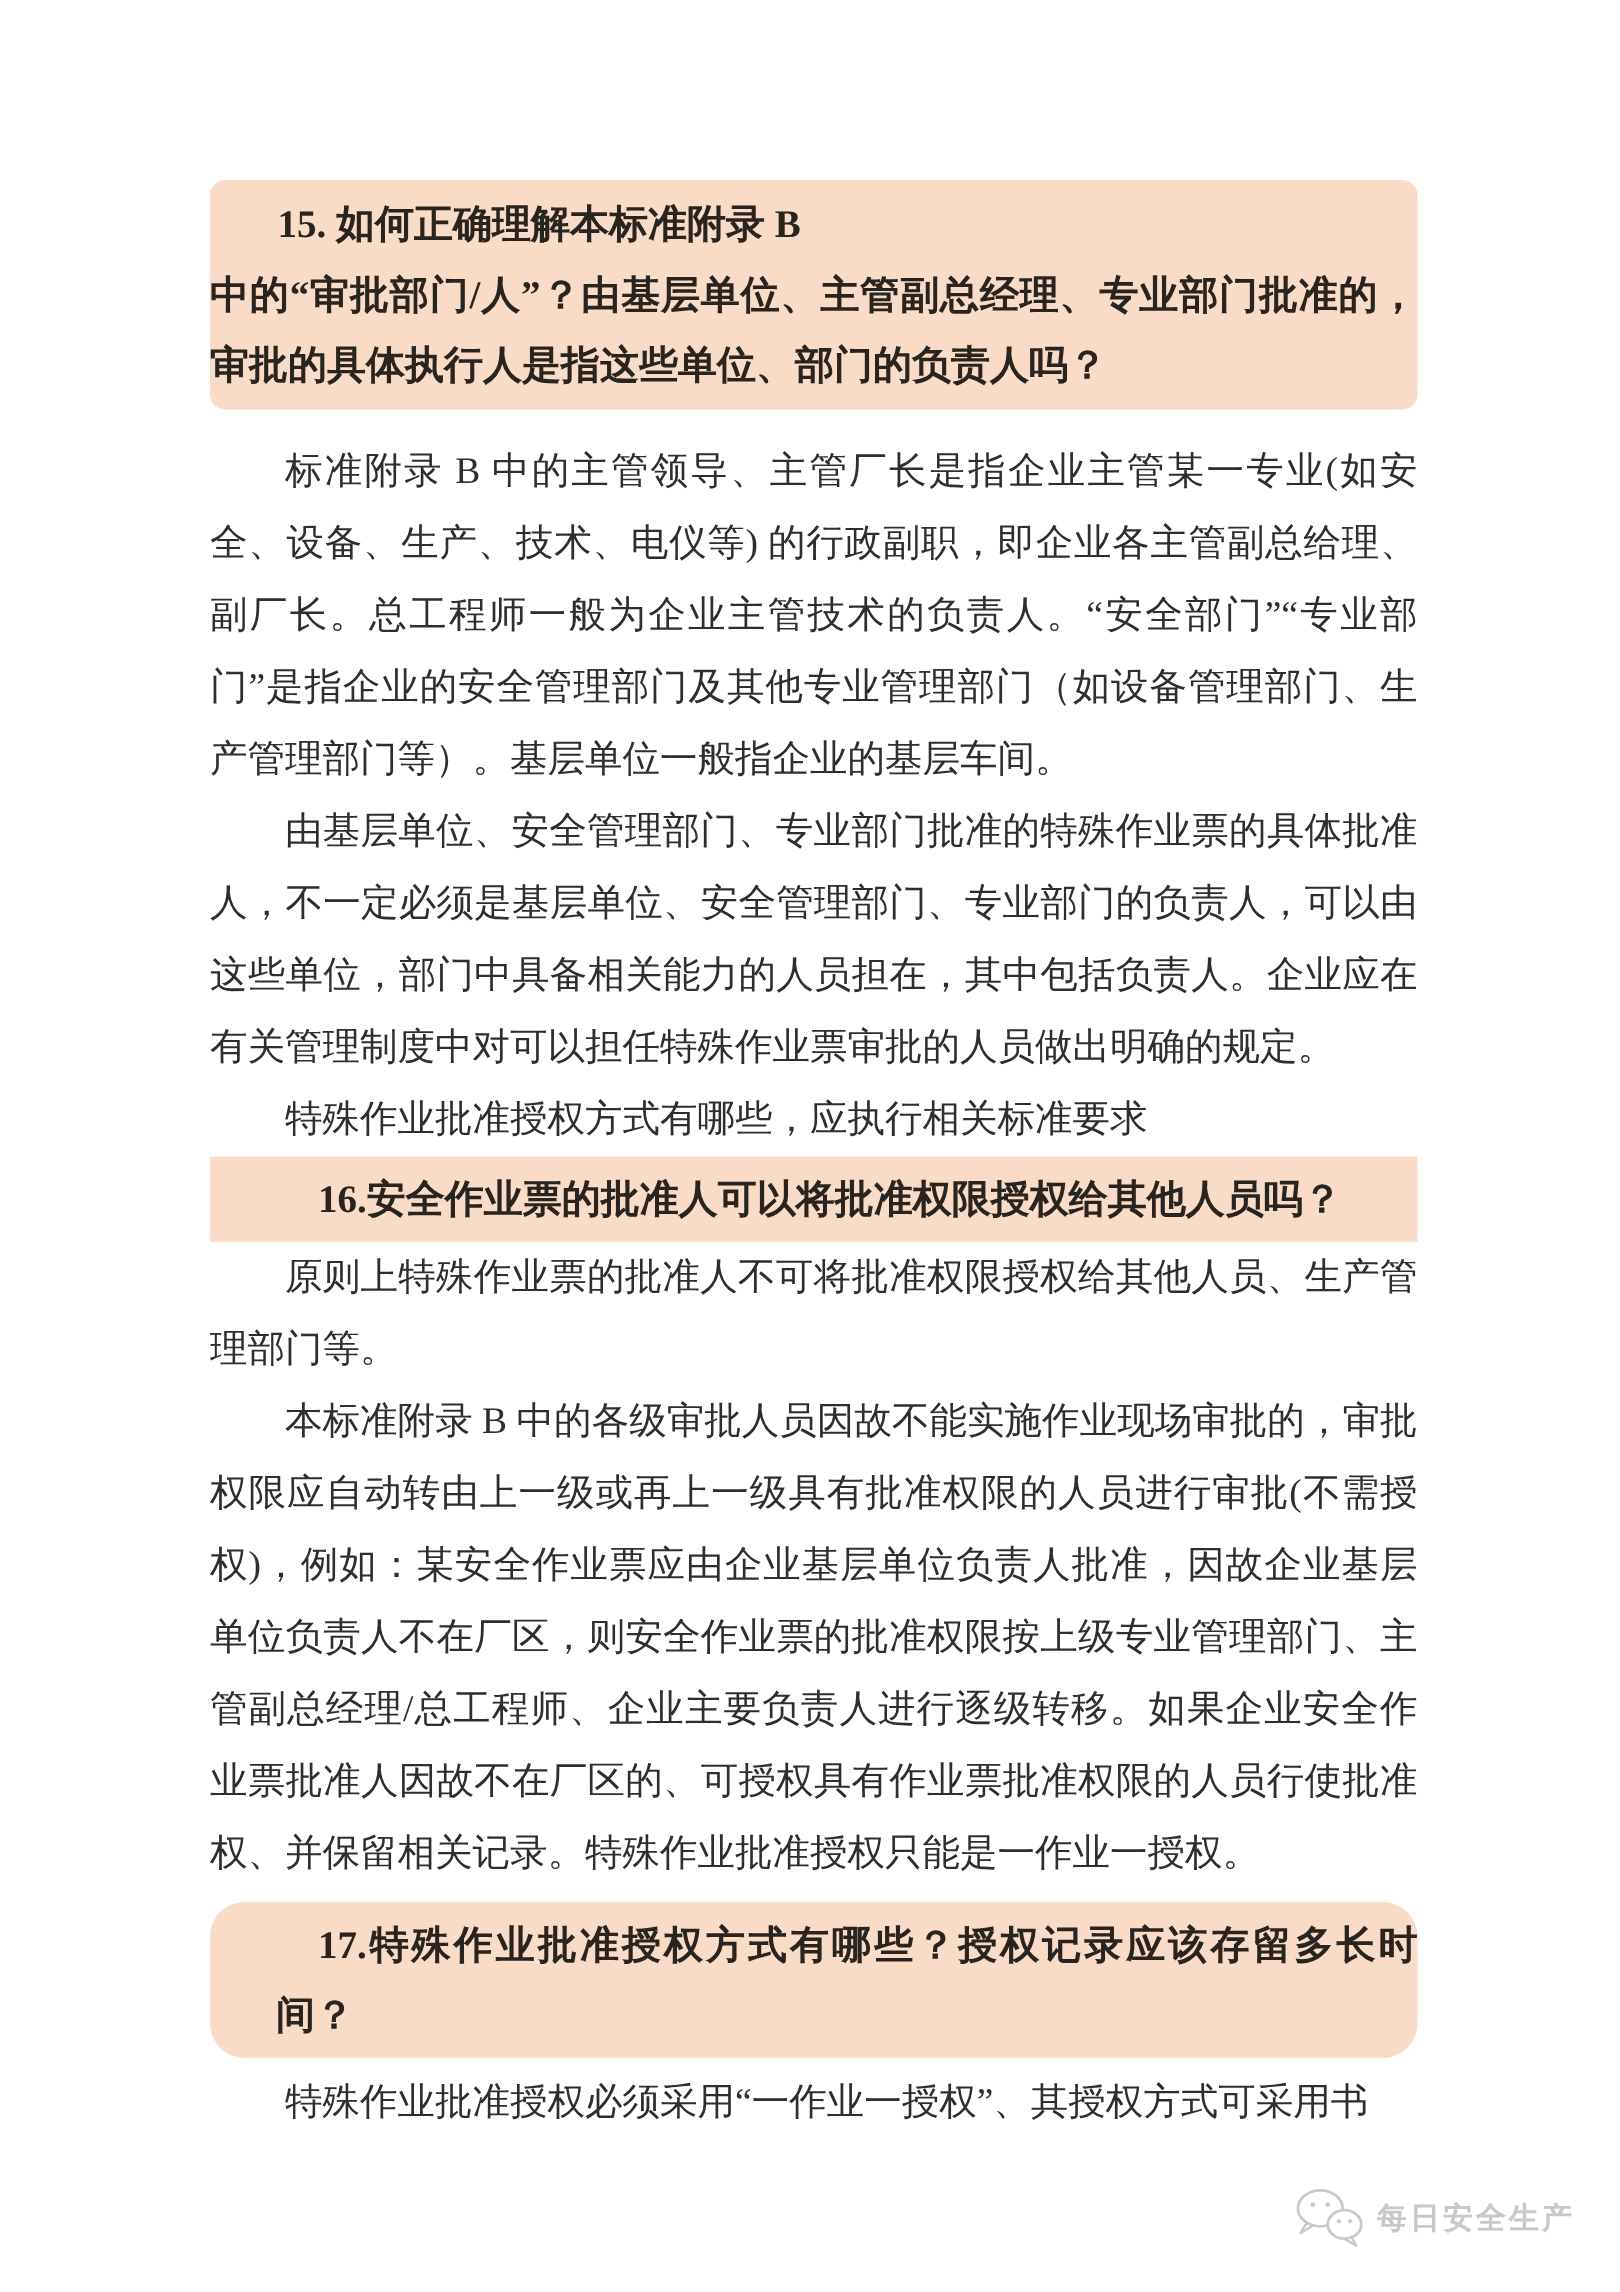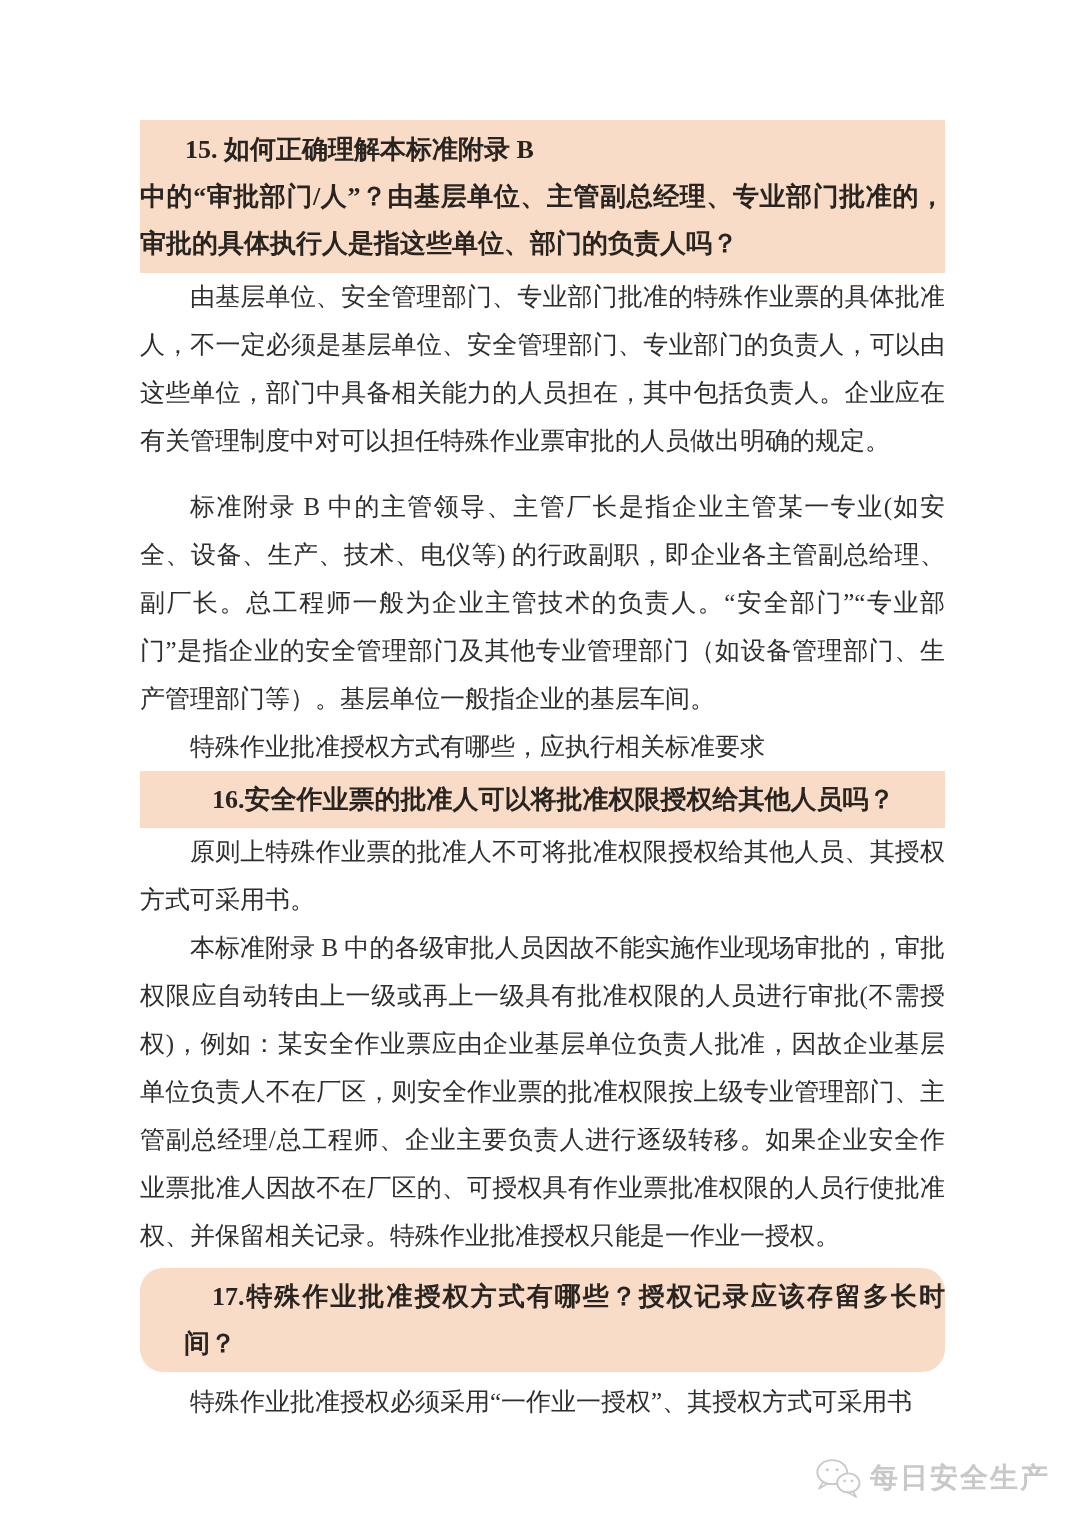--- a/index.html
+++ b/index.html
@@ -27,21 +27,21 @@
     width: 805px;
   }
   .qa-heading {
     background: var(--heading-background, #f8dcc8);
     color: var(--heading-text, #292420);
     font-weight: bold;
     font-size: 26px;
     line-height: 47px;
     text-align: justify;
   }
-  .qa-heading.multi { padding: 6px 0; }
+  .qa-heading.multi { padding: 6px 0; border-radius: 10px; }
   .qa-heading.multi .h-intro { text-indent: 45px; }
   .qa-heading.single { padding: 5px 0; }
   .qa-heading.single div { text-indent: 28px; margin-left: 44px; }
   .para {
     margin: 0;
     font-size: 25px;
     line-height: 48px;
     text-align: justify;
     text-indent: 50px;
     color: var(--body-text, #2e2e2e);
@@ -63,46 +63,46 @@
     position: absolute;
     right: 30px;
     bottom: 28px;
     display: flex;
     align-items: center;
     gap: 8px;
   }
   .wm-text {
     font-family: Liberation Mono, monospace;
     font-weight: bold;
-    font-size: 28px;
+    font-size: 20px;
     letter-spacing: 2px;
     color: var(--watermark, #c8c8c8);
   }
   .wm-icon { display: inline-flex; }
 </style>
 </head>
 <body>
 
 <div class="page">
   <div class="content">
 
     <section class="qa-heading multi">
       <div class="h-intro">15. 如何正确理解本标准附录 B</div>
       <div class="h-rest">中的“审批部门/人”？由基层单位、主管副总经理、专业部门批准的，审批的具体执行人是指这些单位、部门的负责人吗？</div>
     </section>
 
+    <p class="para mt18">标准附录 B 中的主管领导、主管厂长是指企业主管某一专业(如安全、设备、生产、技术、电仪等) 的行政副职，即企业各主管副总给理、副厂长。总工程师一般为企业主管技术的负责人。“安全部门”“专业部门”是指企业的安全管理部门及其他专业管理部门（如设备管理部门、生产管理部门等）。基层单位一般指企业的基层车间。</p>
     <p class="para">由基层单位、安全管理部门、专业部门批准的特殊作业票的具体批准人，不一定必须是基层单位、安全管理部门、专业部门的负责人，可以由这些单位，部门中具备相关能力的人员担在，其中包括负责人。企业应在有关管理制度中对可以担任特殊作业票审批的人员做出明确的规定。</p>
-    <p class="para mt18">标准附录 B 中的主管领导、主管厂长是指企业主管某一专业(如安全、设备、生产、技术、电仪等) 的行政副职，即企业各主管副总给理、副厂长。总工程师一般为企业主管技术的负责人。“安全部门”“专业部门”是指企业的安全管理部门及其他专业管理部门（如设备管理部门、生产管理部门等）。基层单位一般指企业的基层车间。</p>
     <p class="para">特殊作业批准授权方式有哪些，应执行相关标准要求</p>
 
     <section class="qa-heading single">
       <div>16.安全作业票的批准人可以将批准权限授权给其他人员吗？</div>
     </section>
 
-    <p class="para">原则上特殊作业票的批准人不可将批准权限授权给其他人员、其授权方式可采用书。</p>
+    <p class="para">原则上特殊作业票的批准人不可将批准权限授权给其他人员、生产管理部门等。</p>
     <p class="para">本标准附录 B 中的各级审批人员因故不能实施作业现场审批的，审批权限应自动转由上一级或再上一级具有批准权限的人员进行审批(不需授权)，例如：某安全作业票应由企业基层单位负责人批准，因故企业基层单位负责人不在厂区，则安全作业票的批准权限按上级专业管理部门、主管副总经理/总工程师、企业主要负责人进行逐级转移。如果企业安全作业票批准人因故不在厂区的、可授权具有作业票批准权限的人员行使批准权、并保留相关记录。特殊作业批准授权只能是一作业一授权。</p>
 
     <section class="qa-heading single mt8">
       <div>17.特殊作业批准授权方式有哪些？授权记录应该存留多长时间？</div>
     </section>
 
     <p class="para mt6">特殊作业批准授权必须采用“一作业一授权”、其授权方式可采用书</p>
   </div>
 
 

